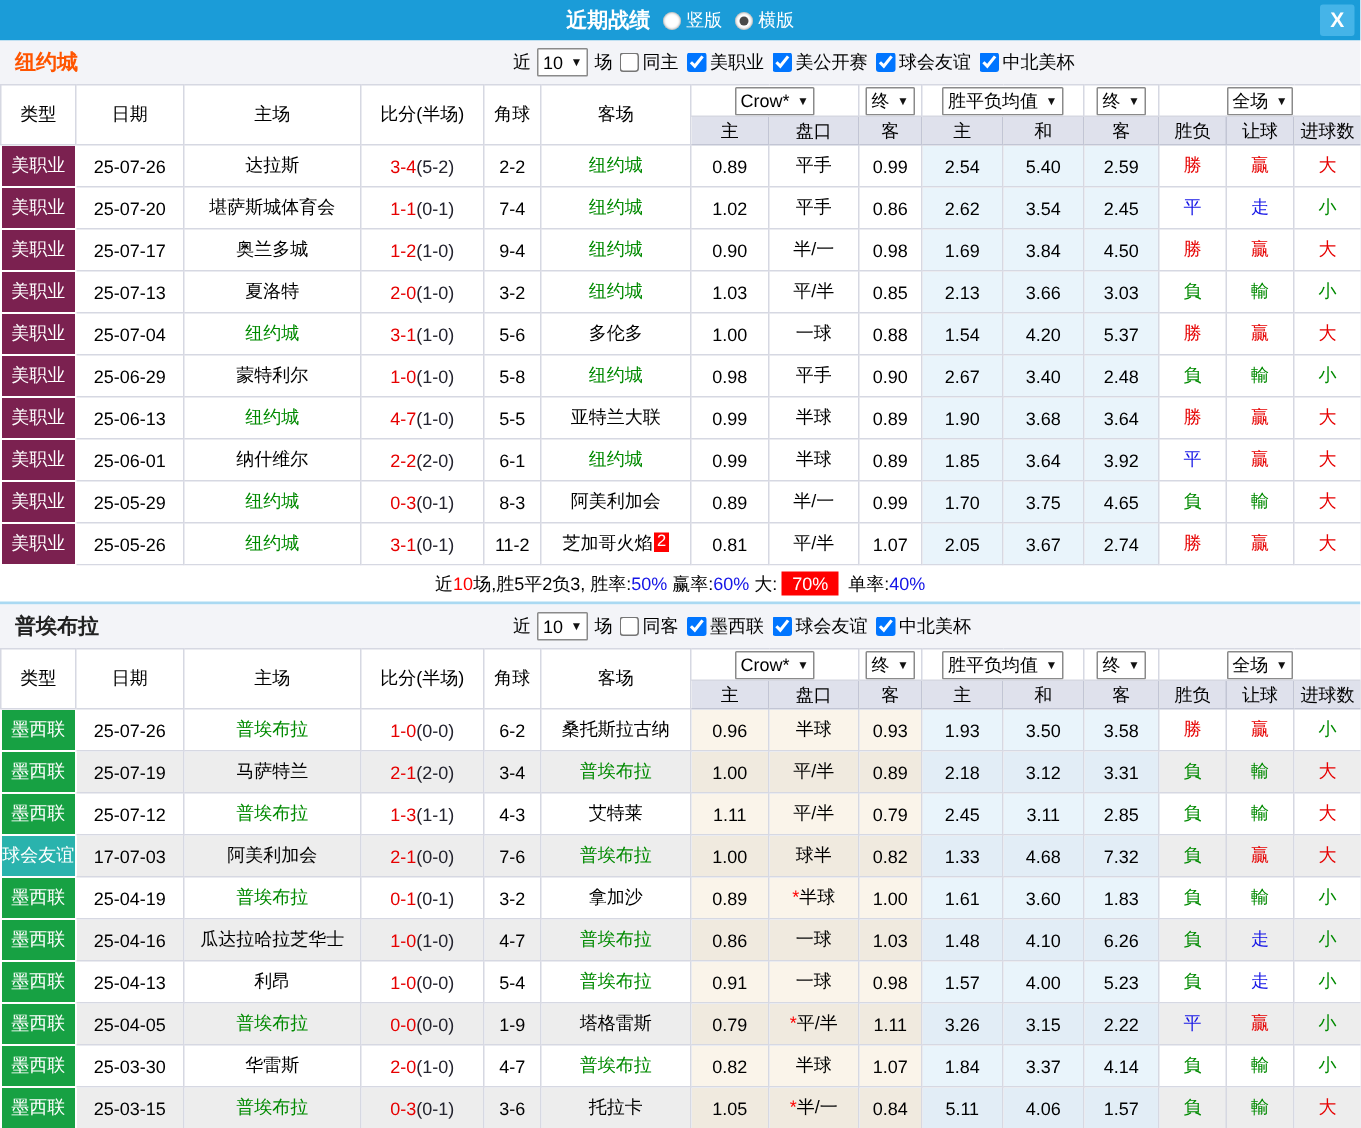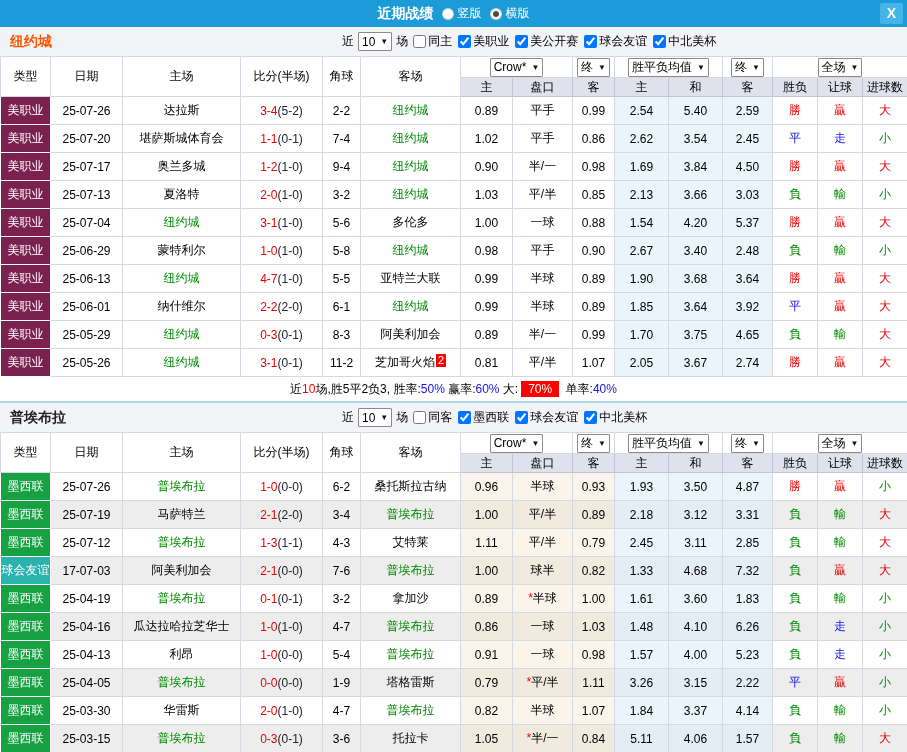--- a/index.html
+++ b/index.html
@@ -462,21 +462,21 @@
         <td class="date">25-07-26</td>
         <td class="home self">普埃布拉</td>
         <td class="score"><span class="ft">1-0</span><span class="ht">(0-0)</span></td>
         <td class="corner">6-2</td>
         <td class="away">桑托斯拉古纳</td>
         <td class="odds">0.96</td>
         <td class="odds">半球</td>
         <td class="odds">0.93</td>
         <td class="avg">1.93</td>
         <td class="avg">3.50</td>
-        <td class="avg">4.87</td>
+        <td class="avg">3.58</td>
         <td class="res" style="color: rgb(230, 0, 0);">勝</td>
         <td class="res" style="color: rgb(230, 0, 0);">贏</td>
         <td class="res" style="color: rgb(0, 138, 0);">小</td>
       </tr>
       <tr class="alt">
         <td class="type" style="background: rgb(23, 161, 67);">墨西联</td>
         <td class="date">25-07-19</td>
         <td class="home">马萨特兰</td>
         <td class="score"><span class="ft">2-1</span><span class="ht">(2-0)</span></td>
         <td class="corner">3-4</td>

